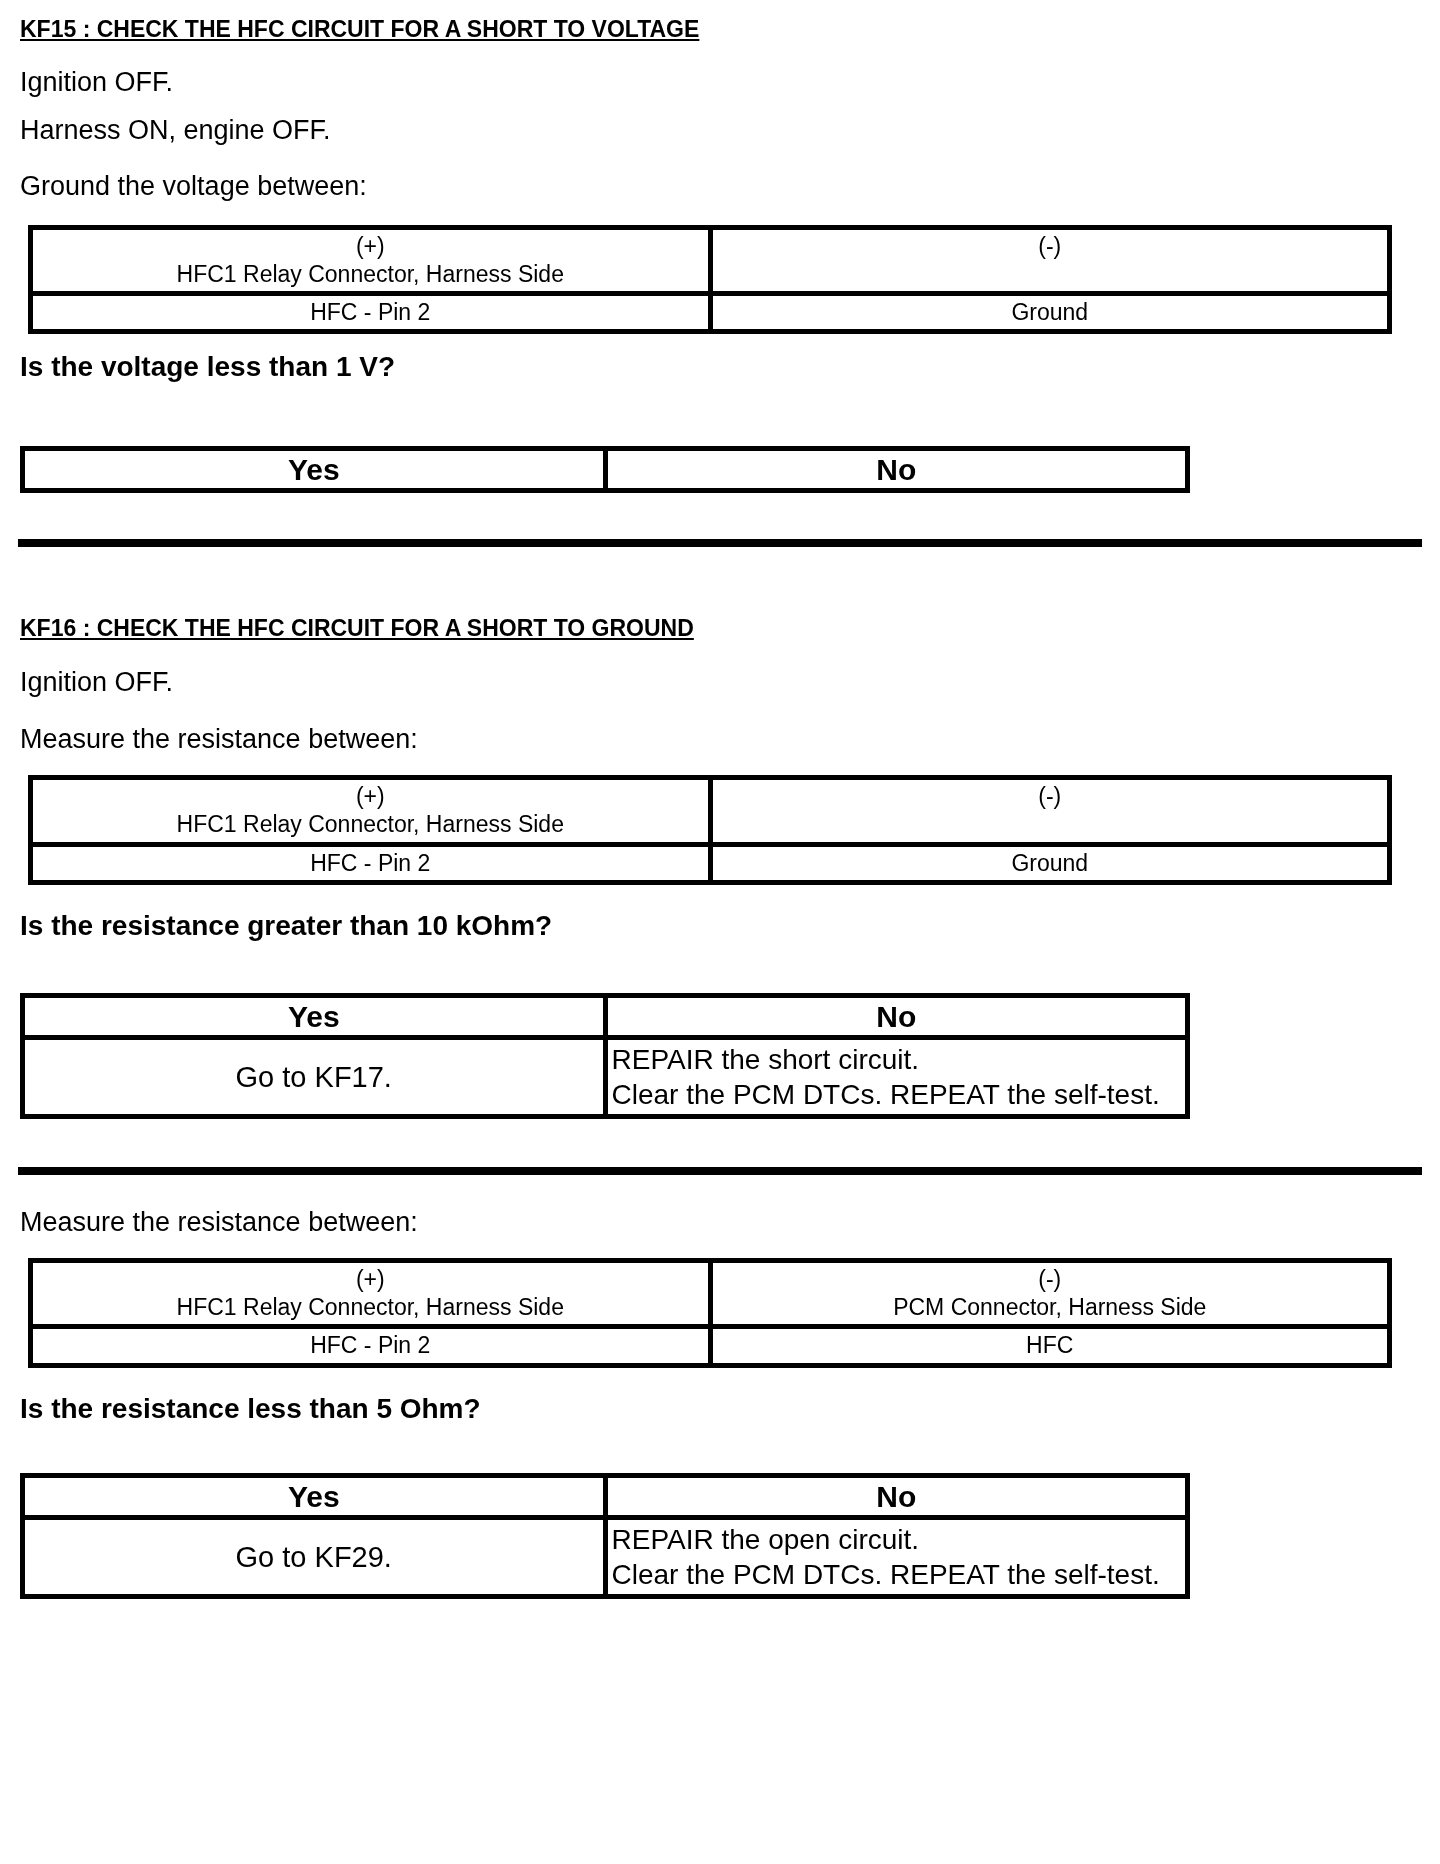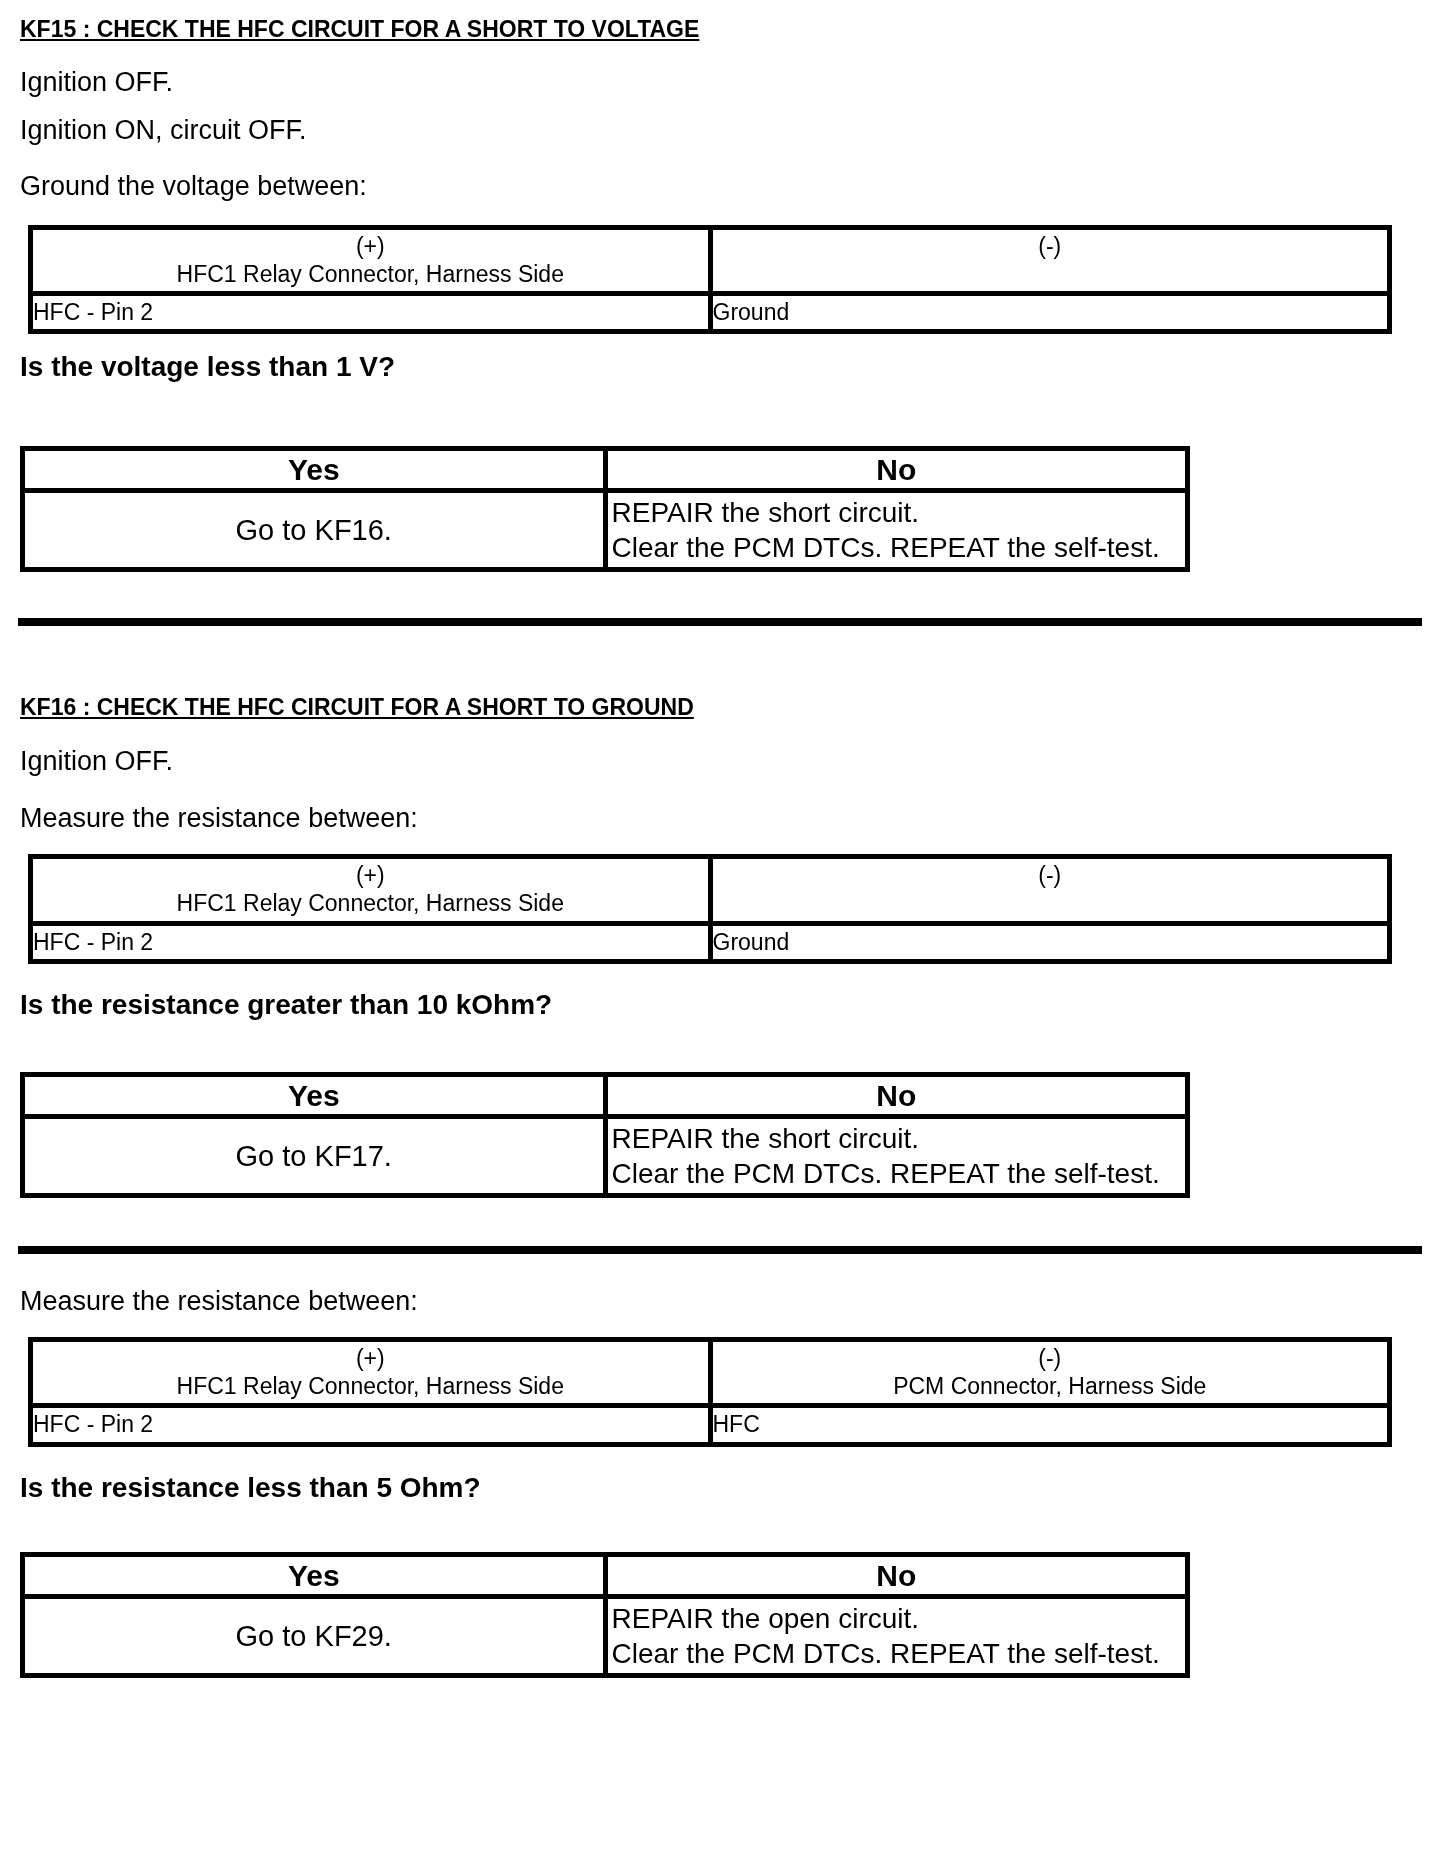--- a/index.html
+++ b/index.html
@@ -36,21 +36,21 @@
   table.measure-table td { border: 5px solid #000; width: 50%; }
   td.mt-head {
     vertical-align: top;
     text-align: center;
     font-size: 23px;
     line-height: 1.22;
     padding: 2px 0 3px 0;
     height: 61px;
   }
   td.mt-val {
-    text-align: left;
+    text-align: center;
     vertical-align: middle;
     font-size: 23px;
     line-height: 1.2;
     padding: 3px 0;
     height: 36px;
   }
 
   .question {
     font-size: 28px;
     font-weight: 700;
@@ -113,21 +113,21 @@
   #sec-kf17 table.decision-table { margin-top: 48px; }
 </style>
 </head>
 <body>
 
 <div class="page">
 
   <section id="sec-kf15">
     <h2 class="section-title">KF15 : CHECK THE HFC CIRCUIT FOR A SHORT TO VOLTAGE</h2>
     <p class="step step-first">Ignition OFF.</p>
-    <p class="step">Ignition ON, circuit OFF.</p>
+    <p class="step">Harness ON, engine OFF.</p>
     <p class="step step-measure">Ground the voltage between:</p>
 
     <table class="measure-table">
       <tbody>
         <tr>
           <td class="mt-head">
             <div>(+)</div>
             <div>HFC1 Relay Connector, Harness Side</div>
           </td>
           <td class="mt-head">
@@ -142,27 +142,20 @@
       </tbody>
     </table>
 
     <p class="question">Is the voltage less than 1 V?</p>
 
     <table class="decision-table">
       <tbody>
         <tr>
           <th class="dt-head">Yes</th>
           <th class="dt-head">No</th>
-        </tr>
-        <tr>
-          <td class="dt-yes">Go to KF16.</td>
-          <td class="dt-no">
-            <div>REPAIR the short circuit.</div>
-            <div>Clear the PCM DTCs. REPEAT the self-test.</div>
-          </td>
         </tr>
       </tbody>
     </table>
 
     <div class="rule"></div>
   </section>
 
   <section id="sec-kf16">
     <h2 class="section-title">KF16 : CHECK THE HFC CIRCUIT FOR A SHORT TO GROUND</h2>
     <p class="step step-first">Ignition OFF.</p>

